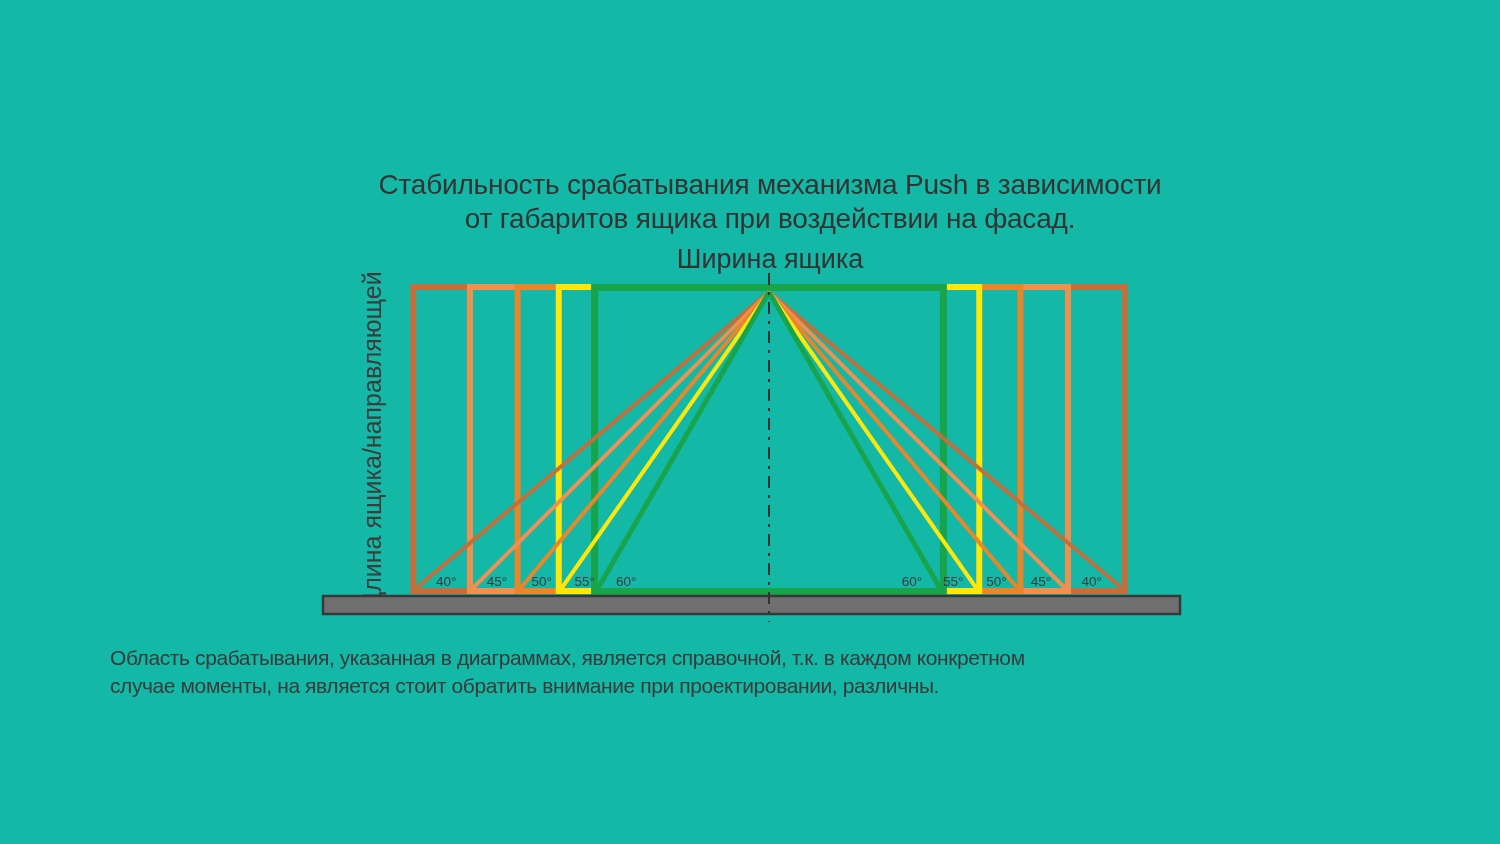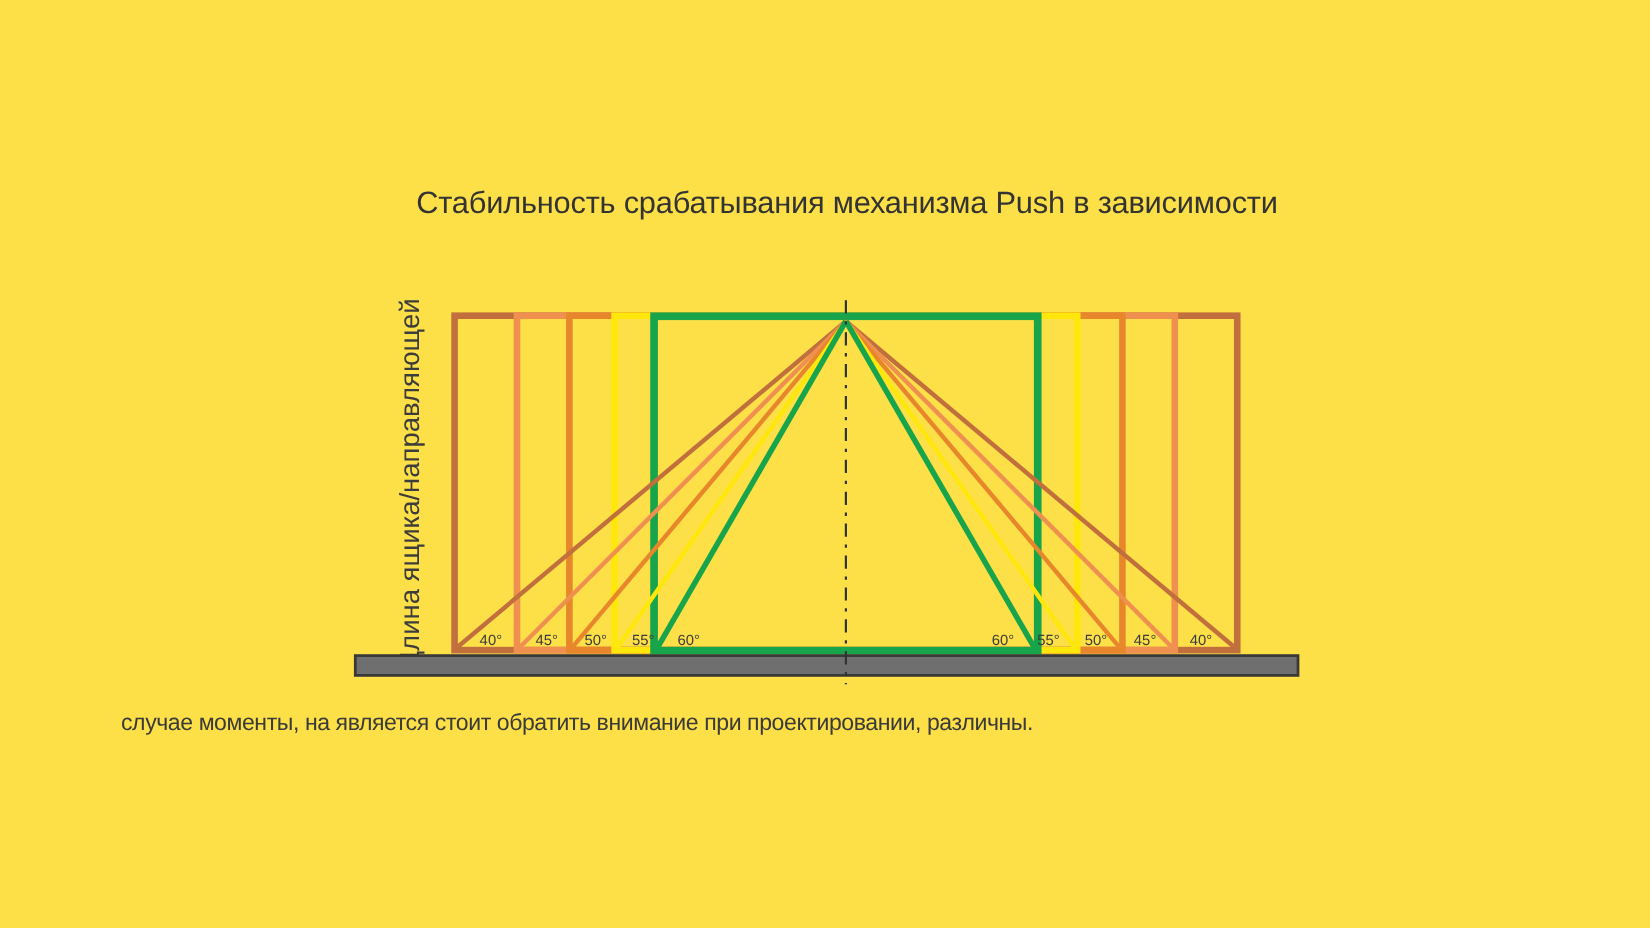--- a/index.html
+++ b/index.html
@@ -1,21 +1,21 @@
 <!DOCTYPE html>
 <html><head>
 <meta charset="utf-8">
 <style>
   html, body { margin: 0; padding: 0; background: #ffffff; }
   body { font-family: "Liberation Sans", sans-serif; }
   .canvas {
     position: relative;
     width: 1500px;
     height: 844px;
-    background: #fde047;
+    background: #14b8a6;
     overflow: hidden;
   }
   .title-block {
     position: absolute;
     left: 270px;
     top: 168px;
     width: 1000px;
     text-align: center;
     font-size: 28px;
     line-height: 34px;
@@ -52,22 +52,24 @@
     letter-spacing: -0.4px;
   }
 </style>
 </head>
 <body>
 
 <div class="canvas">
 
   <div class="title-block">
     <div>Стабильность срабатывания механизма Push в зависимости</div>
+    <div>от габаритов ящика при воздействии на фасад.</div>
   </div>
 
+  <div class="axis-top">Ширина ящика</div>
 
   <svg class="diagram-svg" id="diagram-svg" viewBox="300 260 900 380" xmlns="http://www.w3.org/2000/svg">
     <g id="zones-group">
         <rect x="413.2409365921138" y="287" width="711.5181268157723" height="304" fill="none" stroke="#c06f3d" stroke-width="6"></rect>
         <rect x="469.99999999999994" y="287" width="598.0000000000001" height="304" fill="none" stroke="#ef9050" stroke-width="6"></rect>
         <rect x="517.6265091715252" y="287" width="502.74698165694974" height="304" fill="none" stroke="#e8862b" stroke-width="6"></rect>
         <rect x="558.7385686899258" y="287" width="420.5228626201482" height="304" fill="none" stroke="#ffe70c" stroke-width="6"></rect>
         <rect x="594.6043203198707" y="287.5" width="348.7913593602586" height="304" fill="none" stroke="#18a44b" stroke-width="7"></rect>
         <line x1="769" y1="292" x2="416.2409365921138" y2="588" stroke="#c06f3d" stroke-width="4"></line>
         <line x1="769" y1="292" x2="1121.759063407886" y2="588" stroke="#c06f3d" stroke-width="4"></line>
@@ -89,16 +91,17 @@
       <text x="541.6265091715252" y="586" text-anchor="middle" font-size="13.5" fill="#3c3c3c">50°</text>
       <text x="996.3734908284748" y="586" text-anchor="middle" font-size="13.5" fill="#3c3c3c">50°</text>
       <text x="584.7385686899258" y="586" text-anchor="middle" font-size="13.5" fill="#3c3c3c">55°</text>
       <text x="953.2614313100742" y="586" text-anchor="middle" font-size="13.5" fill="#3c3c3c">55°</text>
       <text x="626.1043203198707" y="586" text-anchor="middle" font-size="13.5" fill="#3c3c3c">60°</text>
       <text x="911.8956796801293" y="586" text-anchor="middle" font-size="13.5" fill="#3c3c3c">60°</text>
       <line x1="769" y1="273" x2="769" y2="622" stroke="#333333" stroke-width="2" stroke-dasharray="12 7 3 7"></line>
     </svg>
 
   <div class="footnote">
+    <div>Область срабатывания, указанная в диаграммах, является справочной, т.к. в каждом конкретном</div>
     <div>случае моменты, на является стоит обратить внимание при проектировании, различны.</div>
   </div>
 
 </div>
 
 </body></html>

